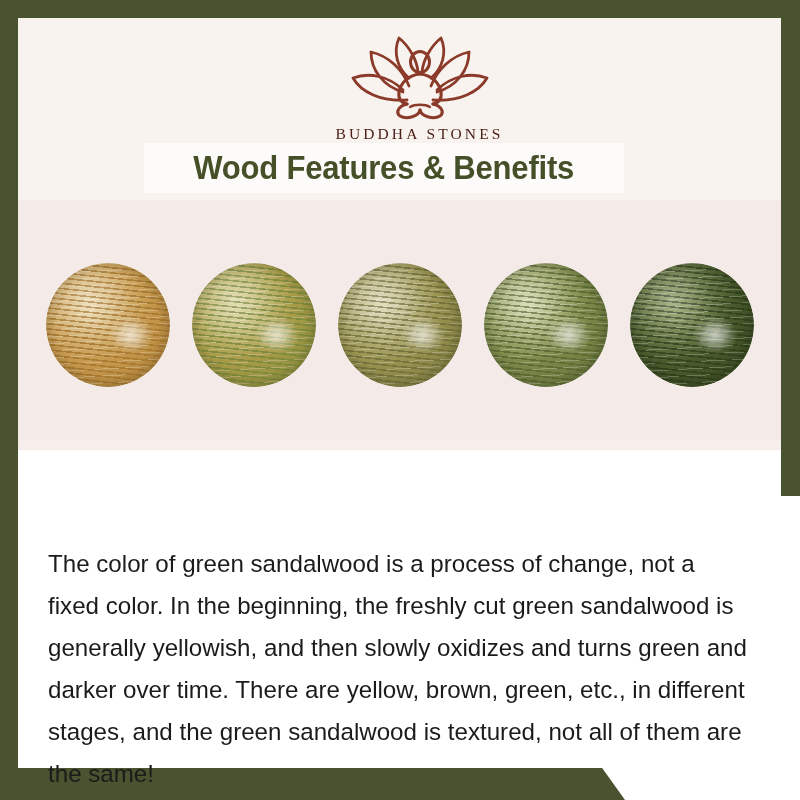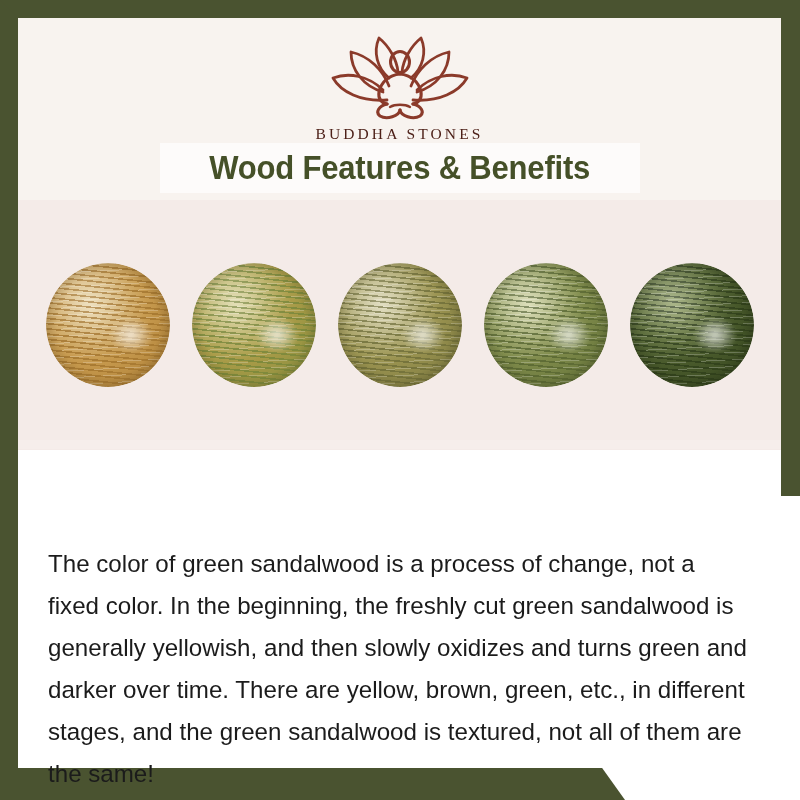--- a/index.html
+++ b/index.html
@@ -42,35 +42,35 @@
     clip-path:polygon(0 0, 0 22px, 22px 22px);
   }
 
   
   #hero{
     position:absolute;left:18px;top:18px;width:763px;height:200px;
     background:#f8f3ef;
   }
   #logo-wrap{
     position:absolute;left:0;top:0;width:763px;height:128px;
-    display:flex;flex-direction:column;align-items:center;justify-content:flex-start;
+    display:flex;flex-direction:column;align-items:center;justify-content:flex-start;padding-left:20px;
   }
   #lotus{margin-top:10px;}
   #brand-name{
     margin-top:1px;
     font-family:"Liberation Serif", serif;
     font-size:15.5px;
     letter-spacing:3.1px;
     color:#4d2018;
     font-weight:400;
   }
 
   
   #title-banner{
-    position:absolute;left:160px;top:143px;width:480px;height:50px;
+    position:absolute;left:144px;top:143px;width:480px;height:50px;
     background:#fdfbfa;
     display:flex;align-items:center;justify-content:center;
   }
   #title-text{
     font-family:"Liberation Sans Narrow","Liberation Sans",sans-serif;
     font-weight:bold;
     font-size:33px;
     color:#455028;
     letter-spacing:-0.2px;
     transform:scaleX(0.94);

